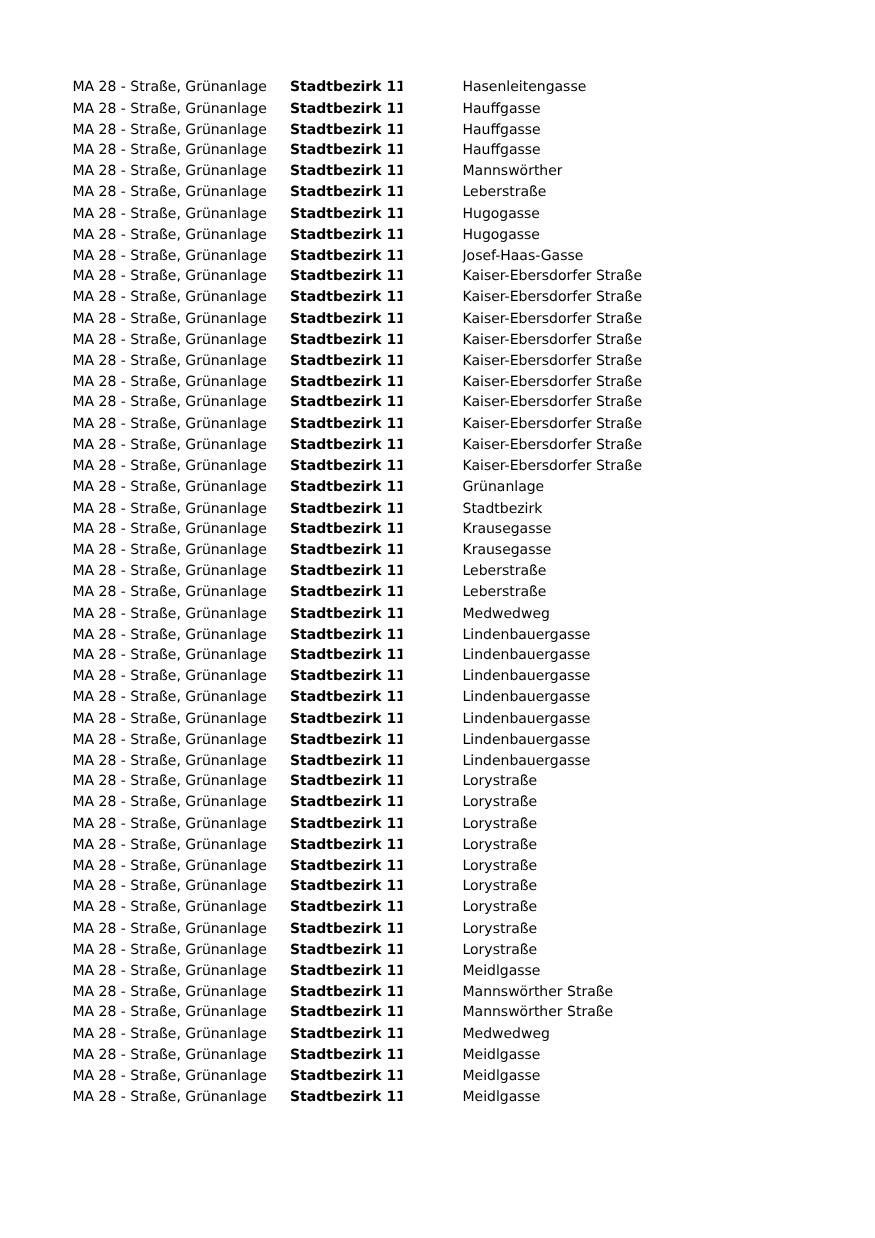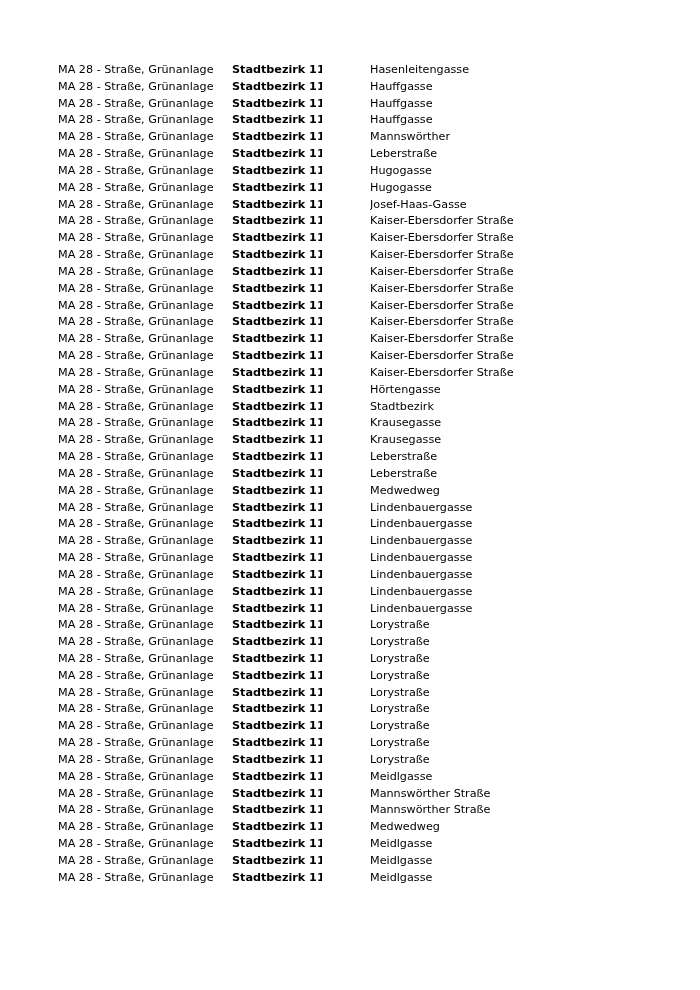--- a/index.html
+++ b/index.html
@@ -147,21 +147,21 @@
         <span class="cell col-street">Kaiser-Ebersdorfer Straße</span>
       </div>
       <div class="row">
         <span class="cell col-dept">MA 28 - Straße, Grünanlage</span>
         <span class="cell col-district">Stadtbezirk 11</span>
         <span class="cell col-street">Kaiser-Ebersdorfer Straße</span>
       </div>
       <div class="row">
         <span class="cell col-dept">MA 28 - Straße, Grünanlage</span>
         <span class="cell col-district">Stadtbezirk 11</span>
-        <span class="cell col-street">Hörtengasse</span>
+        <span class="cell col-street">Grünanlage</span>
       </div>
       <div class="row">
         <span class="cell col-dept">MA 28 - Straße, Grünanlage</span>
         <span class="cell col-district">Stadtbezirk 11</span>
         <span class="cell col-street">Stadtbezirk</span>
       </div>
       <div class="row">
         <span class="cell col-dept">MA 28 - Straße, Grünanlage</span>
         <span class="cell col-district">Stadtbezirk 11</span>
         <span class="cell col-street">Krausegasse</span>

